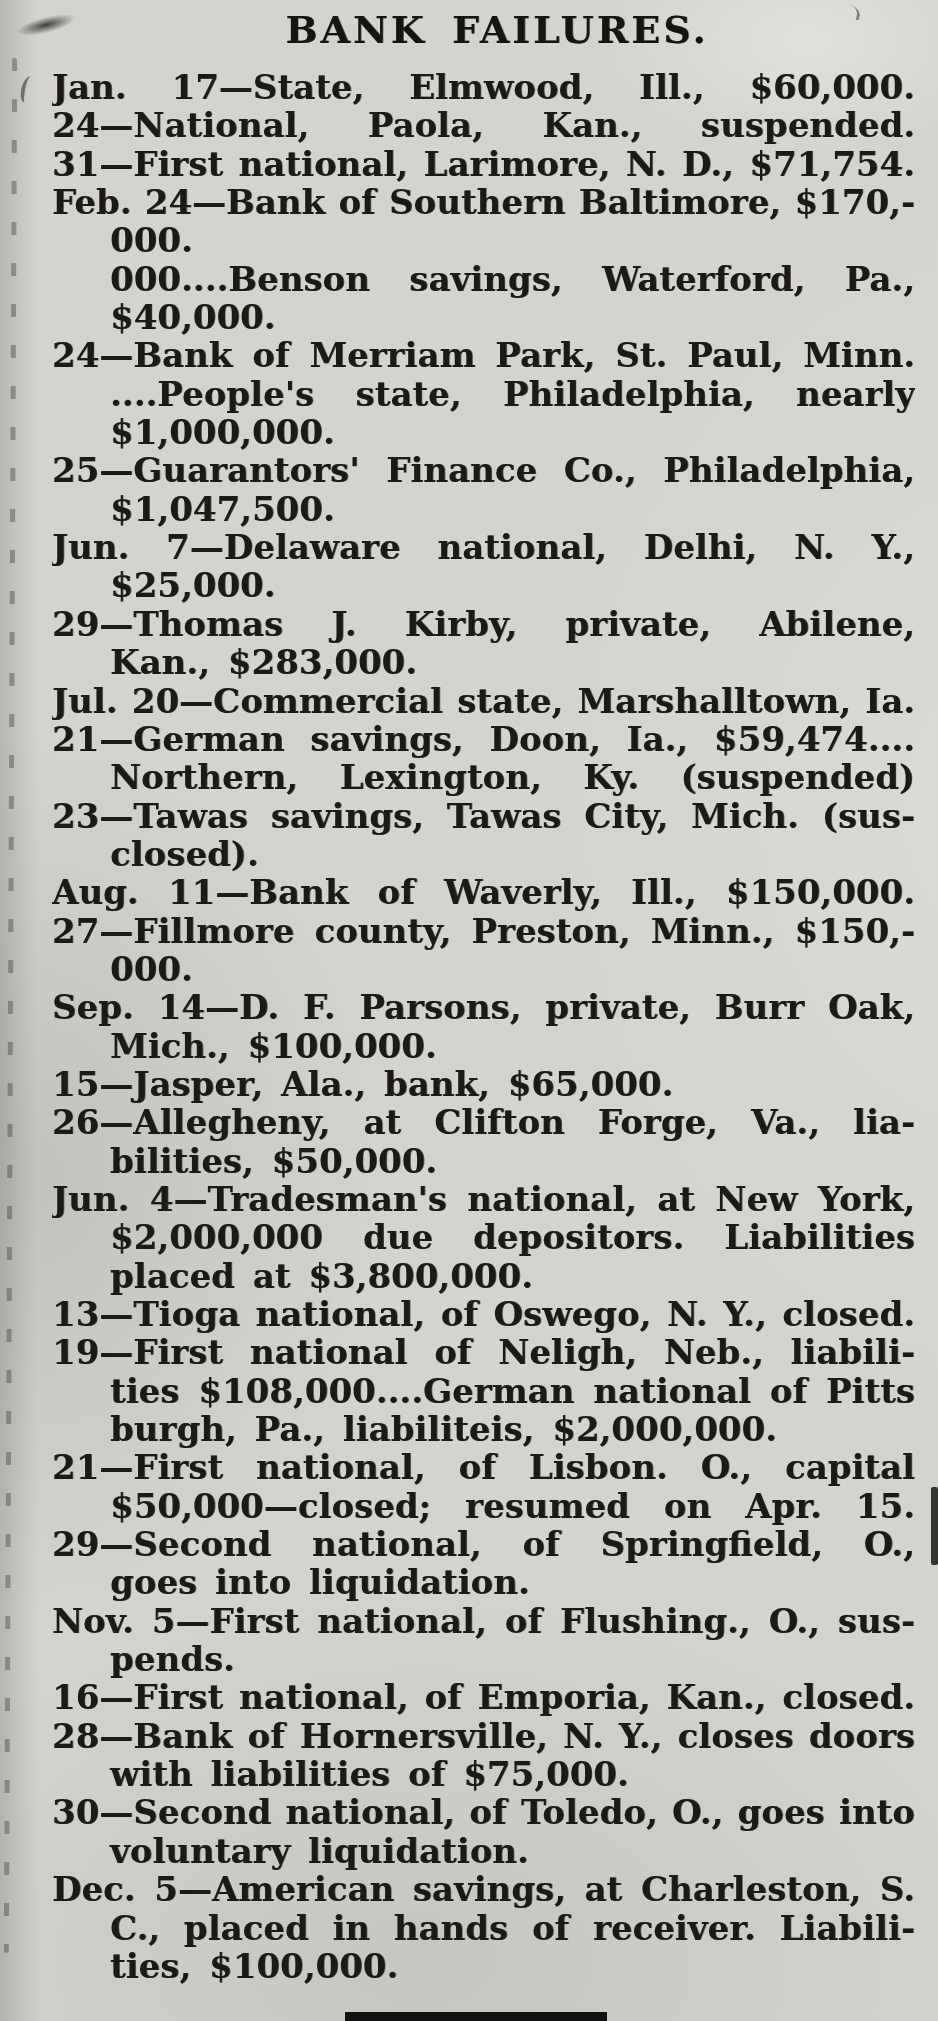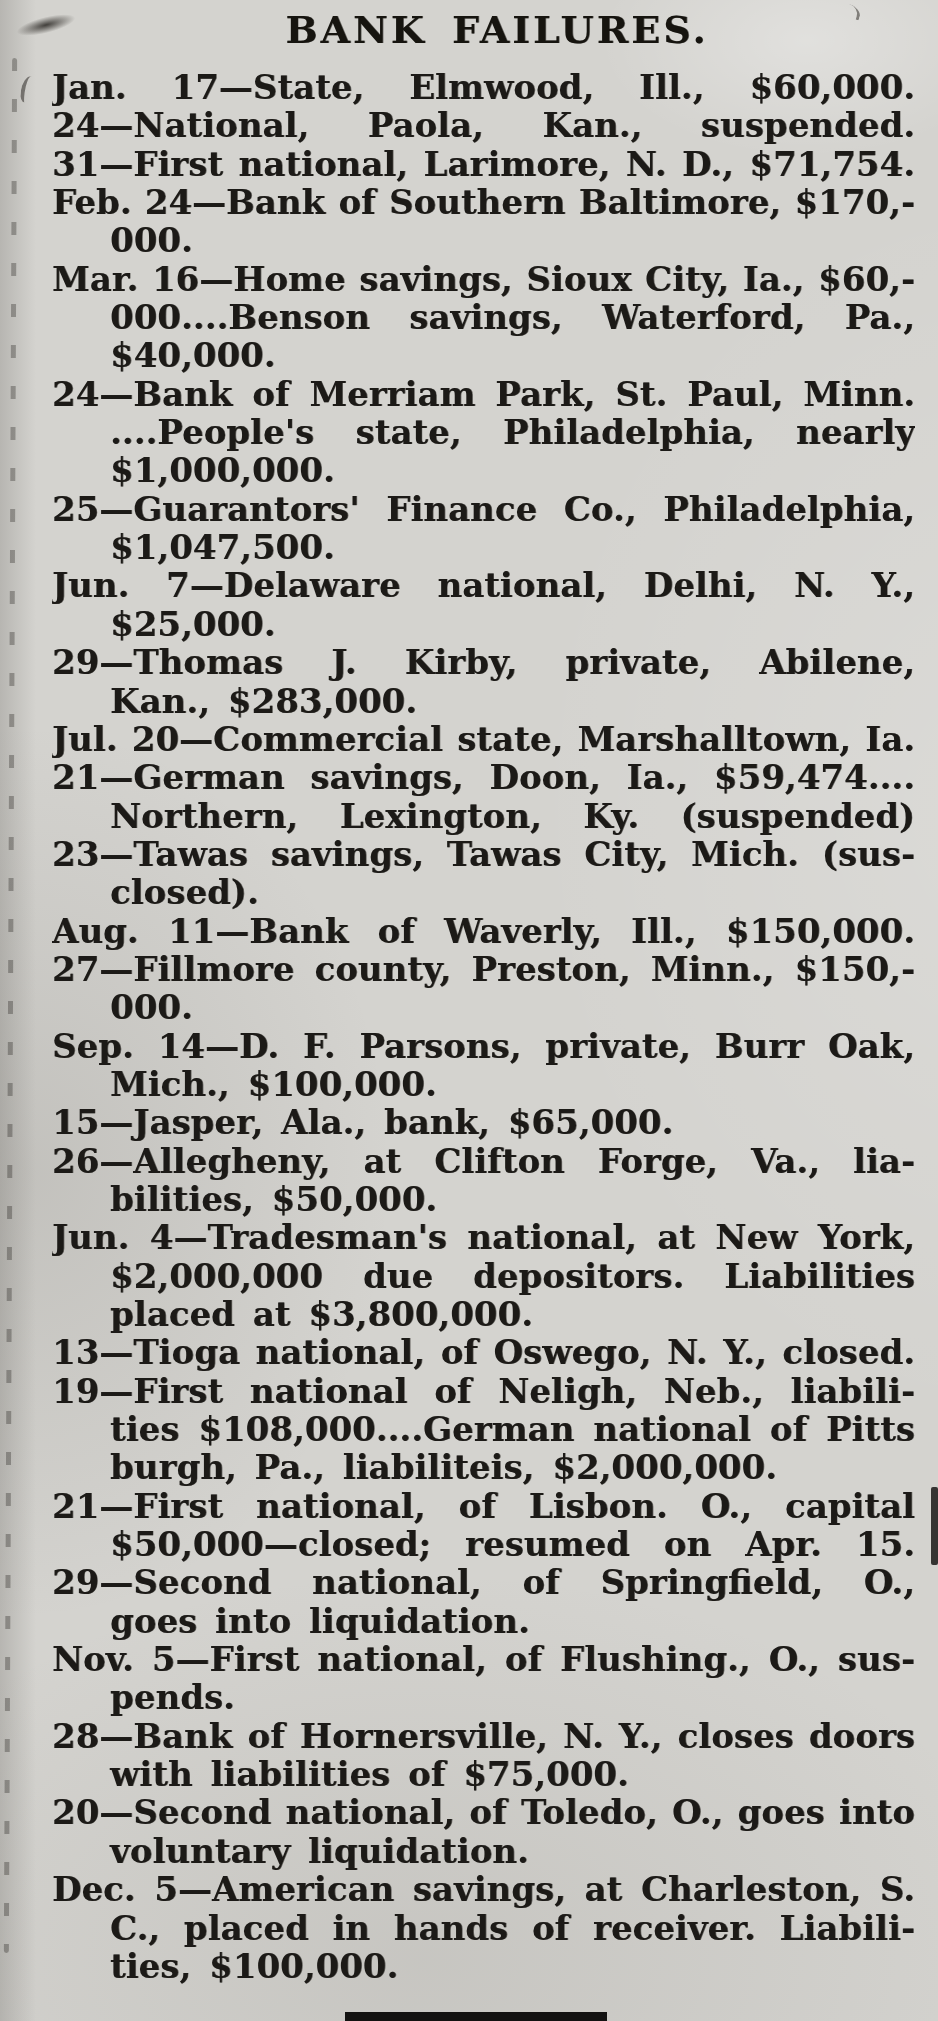--- a/index.html
+++ b/index.html
@@ -113,21 +113,20 @@
       <div class="line j"><span>Jan. 17—State, Elmwood, Ill., $60,000.</span></div>
 
       <div class="line j"><span>24—National, Paola, Kan., suspended.</span></div>
 
       <div class="line j"><span>31—First national, Larimore, N. D., $71,754.</span></div>
 
       <div class="line j"><span>Feb. 24—Bank of Southern Baltimore, $170,-</span></div>
 
       <div class="line indent"><span>000.</span></div>
 
-      <div class="line j"><span>Mar. 16—Home savings, Sioux City, Ia., $60,-</span></div>
 
       <div class="line indent j"><span>000....Benson savings, Waterford, Pa.,</span></div>
 
       <div class="line indent"><span>$40,000.</span></div>
 
       <div class="line j"><span>24—Bank of Merriam Park, St. Paul, Minn.</span></div>
 
       <div class="line indent j"><span>....People's state, Philadelphia, nearly</span></div>
 
       <div class="line indent"><span>$1,000,000.</span></div>
@@ -189,26 +188,27 @@
       <div class="line indent j"><span>$50,000—closed; resumed on Apr. 15.</span></div>
 
       <div class="line j"><span>29—Second national, of Springfield, O.,</span></div>
 
       <div class="line indent"><span>goes into liquidation.</span></div>
 
       <div class="line j"><span>Nov. 5—First national, of Flushing., O., sus-</span></div>
 
       <div class="line indent"><span>pends.</span></div>
 
+      <div class="line j"><span>16—First national, of Emporia, Kan., closed.</span></div>
 
       <div class="line j"><span>28—Bank of Hornersville, N. Y., closes doors</span></div>
 
       <div class="line indent"><span>with liabilities of $75,000.</span></div>
 
-      <div class="line j"><span>20—Second national, of Toledo, O., goes into</span></div>
+      <div class="line j"><span>30—Second national, of Toledo, O., goes into</span></div>
 
       <div class="line indent"><span>voluntary liquidation.</span></div>
 
       <div class="line j"><span>Dec. 5—American savings, at Charleston, S.</span></div>
 
       <div class="line indent j"><span>C., placed in hands of receiver.  Liabili-</span></div>
 
       <div class="line indent"><span>ties, $100,000.</span></div>
     </div>
 

